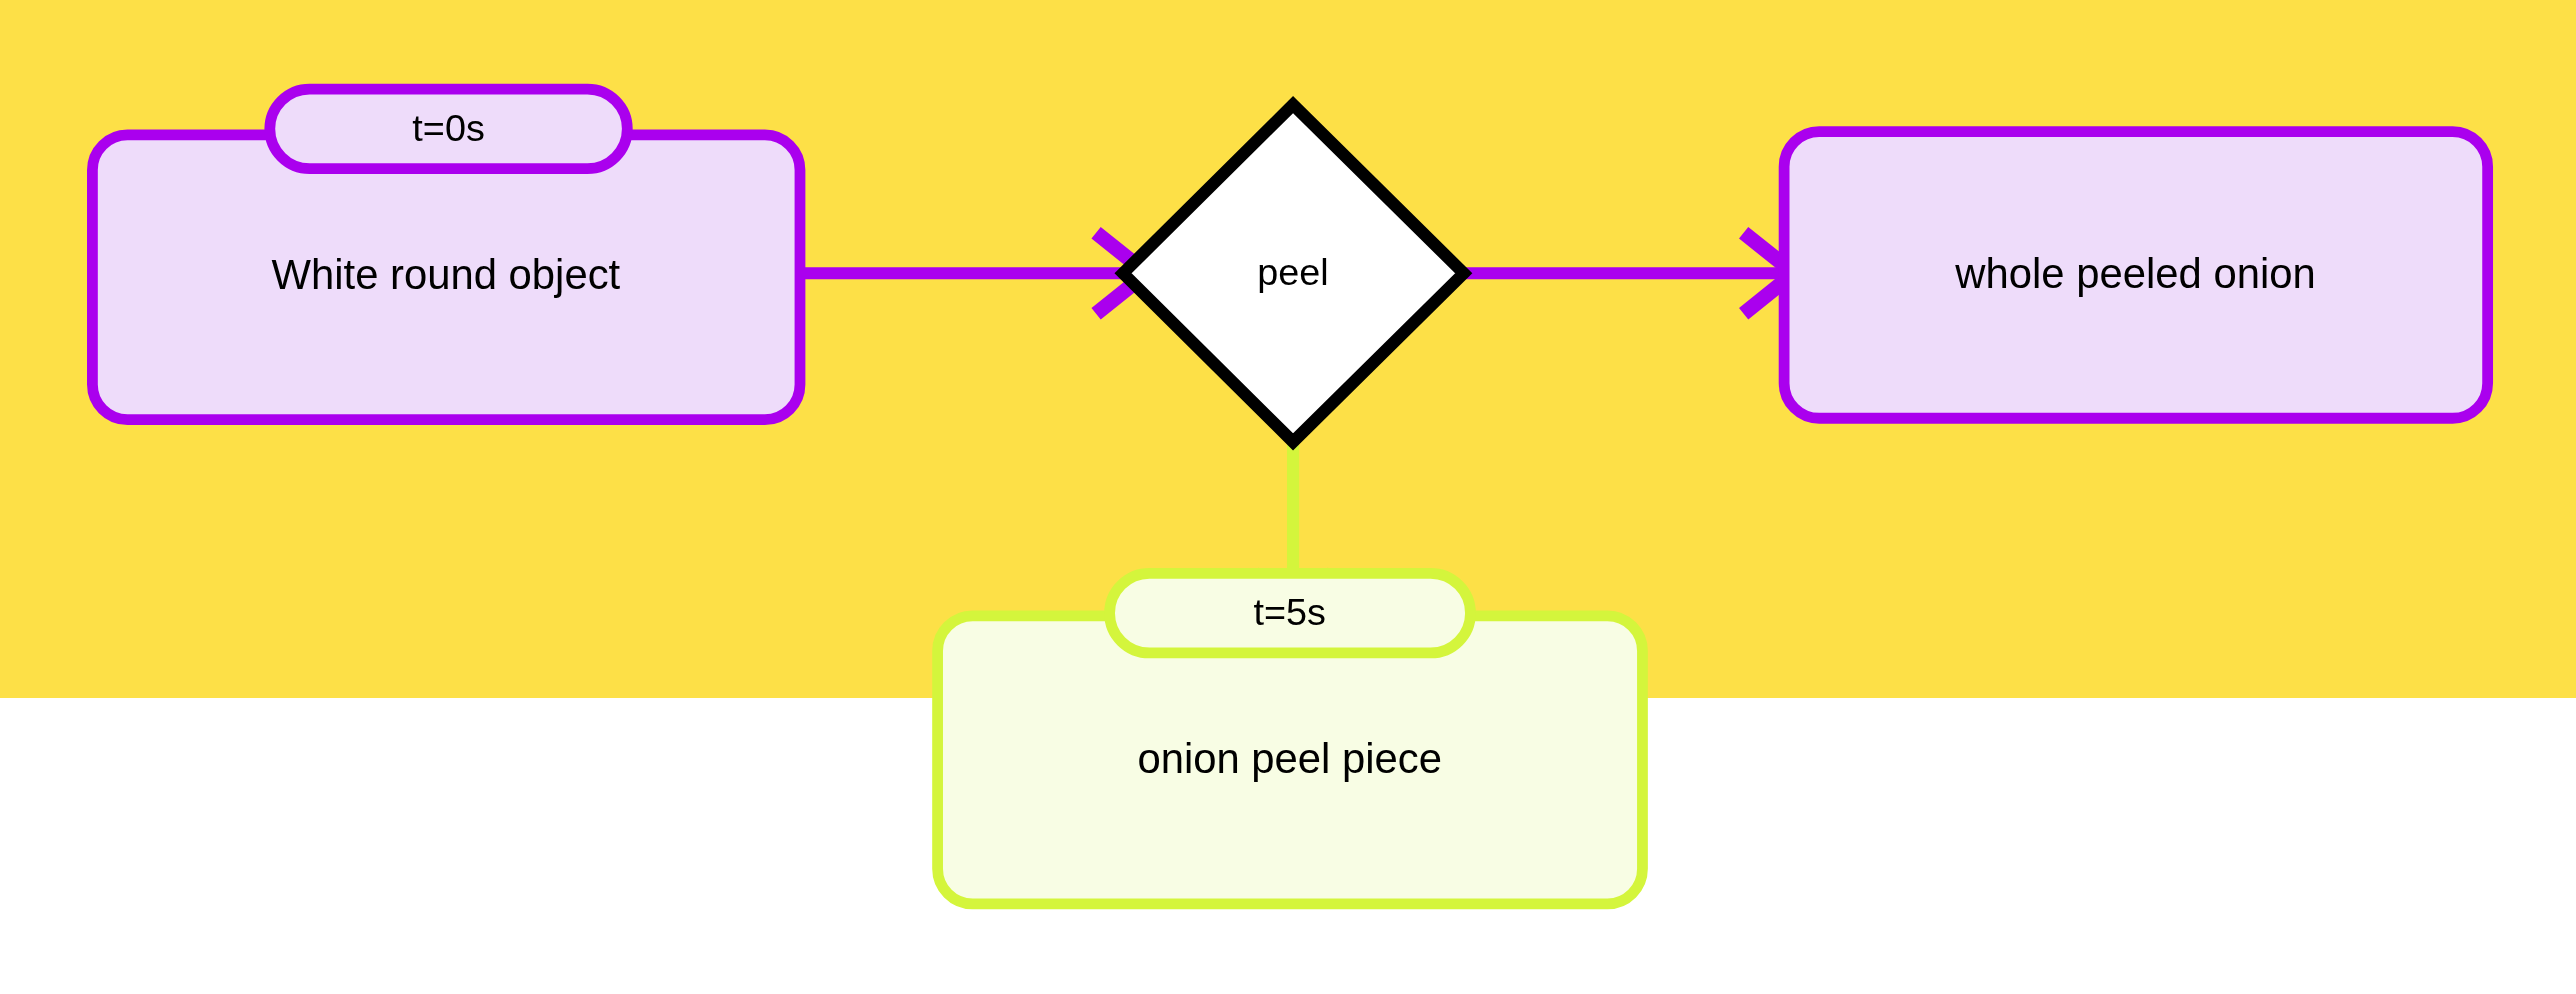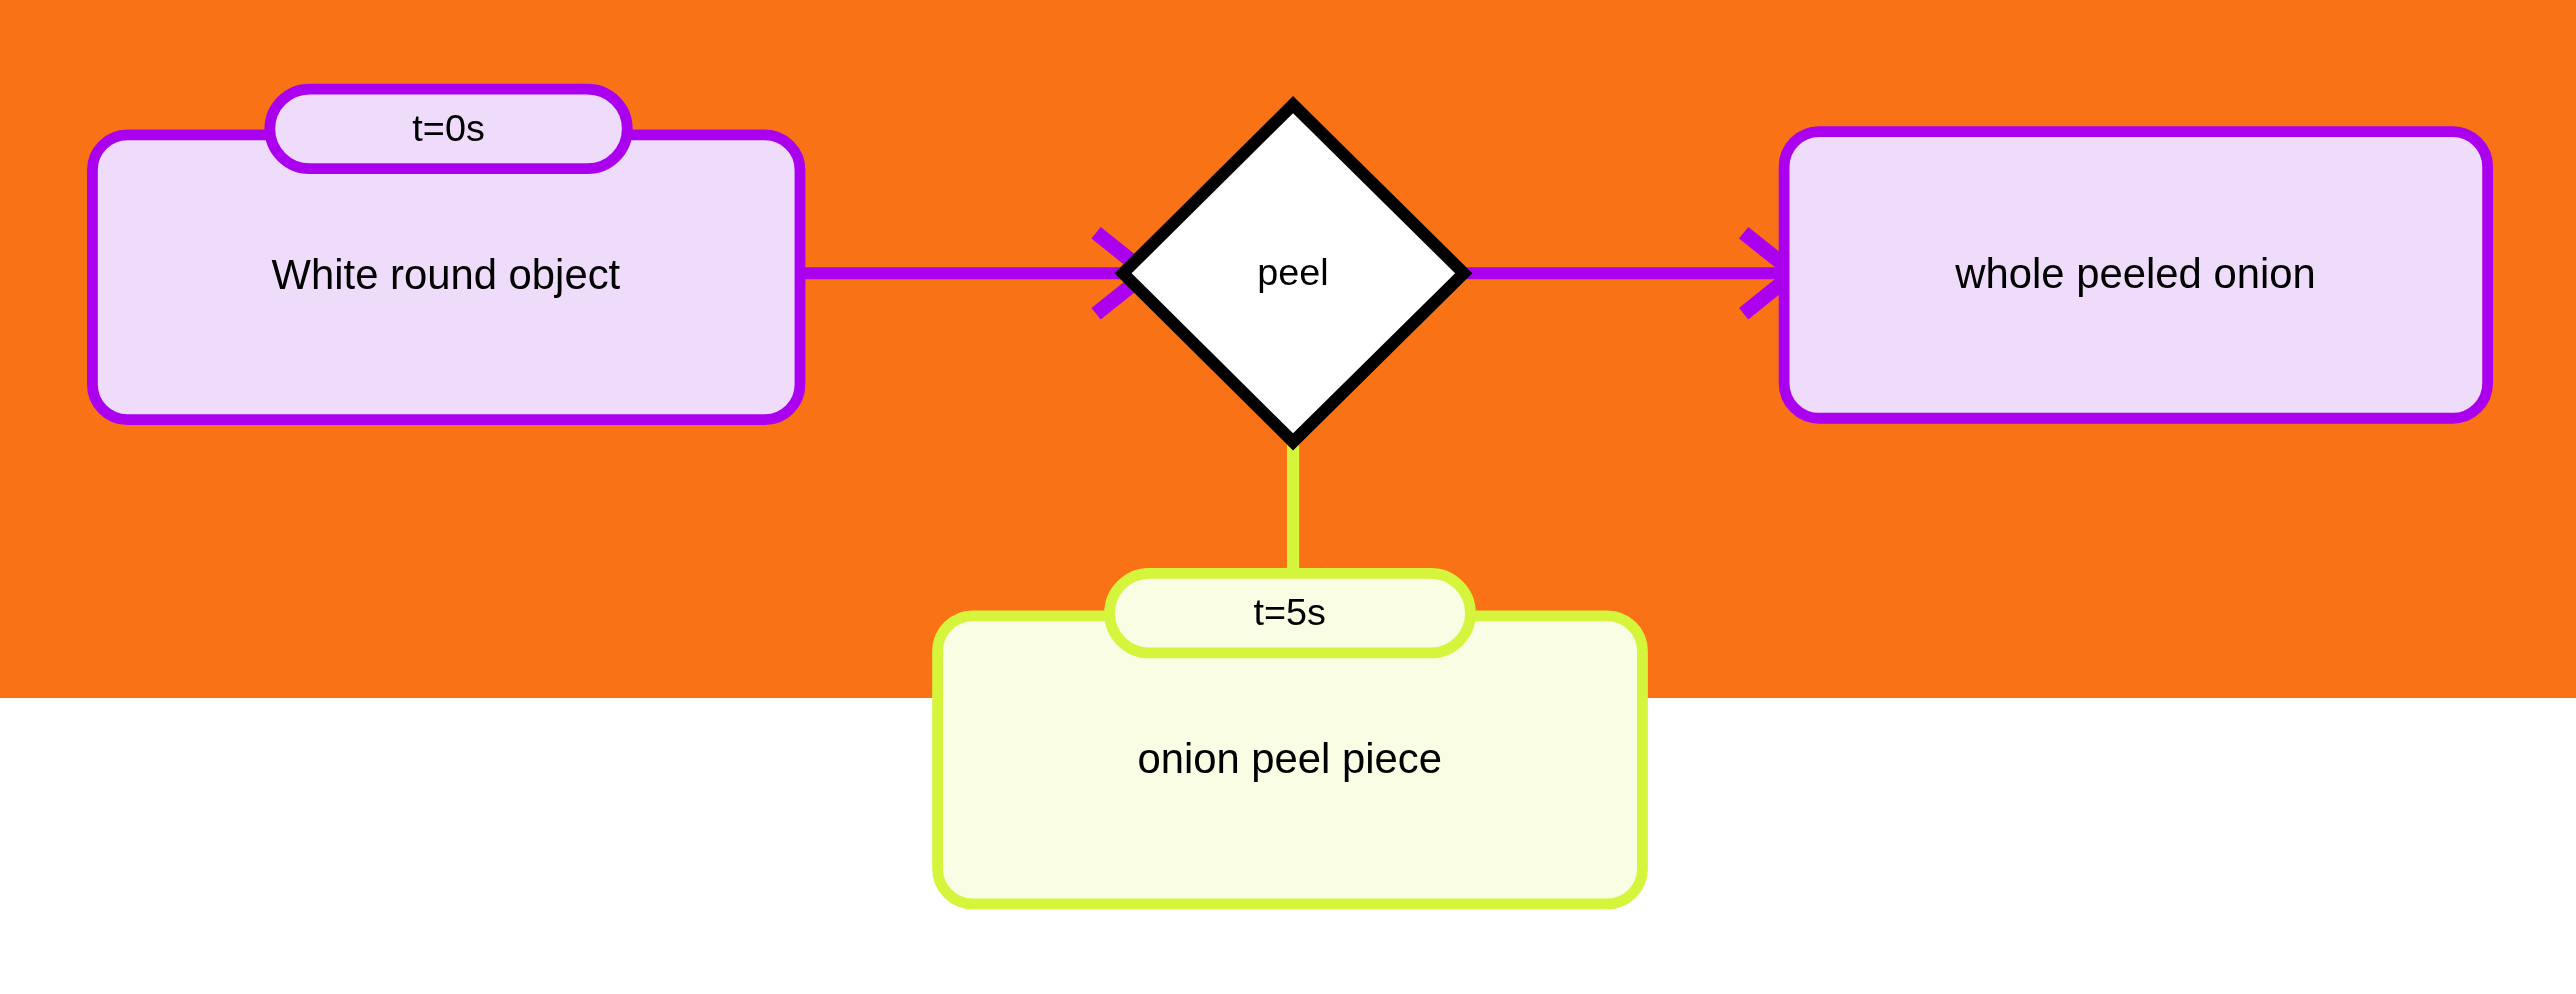--- a/index.html
+++ b/index.html
@@ -10,21 +10,21 @@
   body {
     width: 2576px;
     height: 995px;
     font-family: "Liberation Sans", sans-serif;
     overflow: hidden;
   }
   #diagram-root {
     position: relative;
     width: 2576px;
     height: 698px;
-    background: #f97316;
+    background: #fde047;
   }
   #diagram-svg {
     display: block;
     width: 2576px;
     height: 995px;
   }
   .node-label {
     font-family: "Liberation Sans", sans-serif;
     font-size: 62px;
     fill: #000000;

